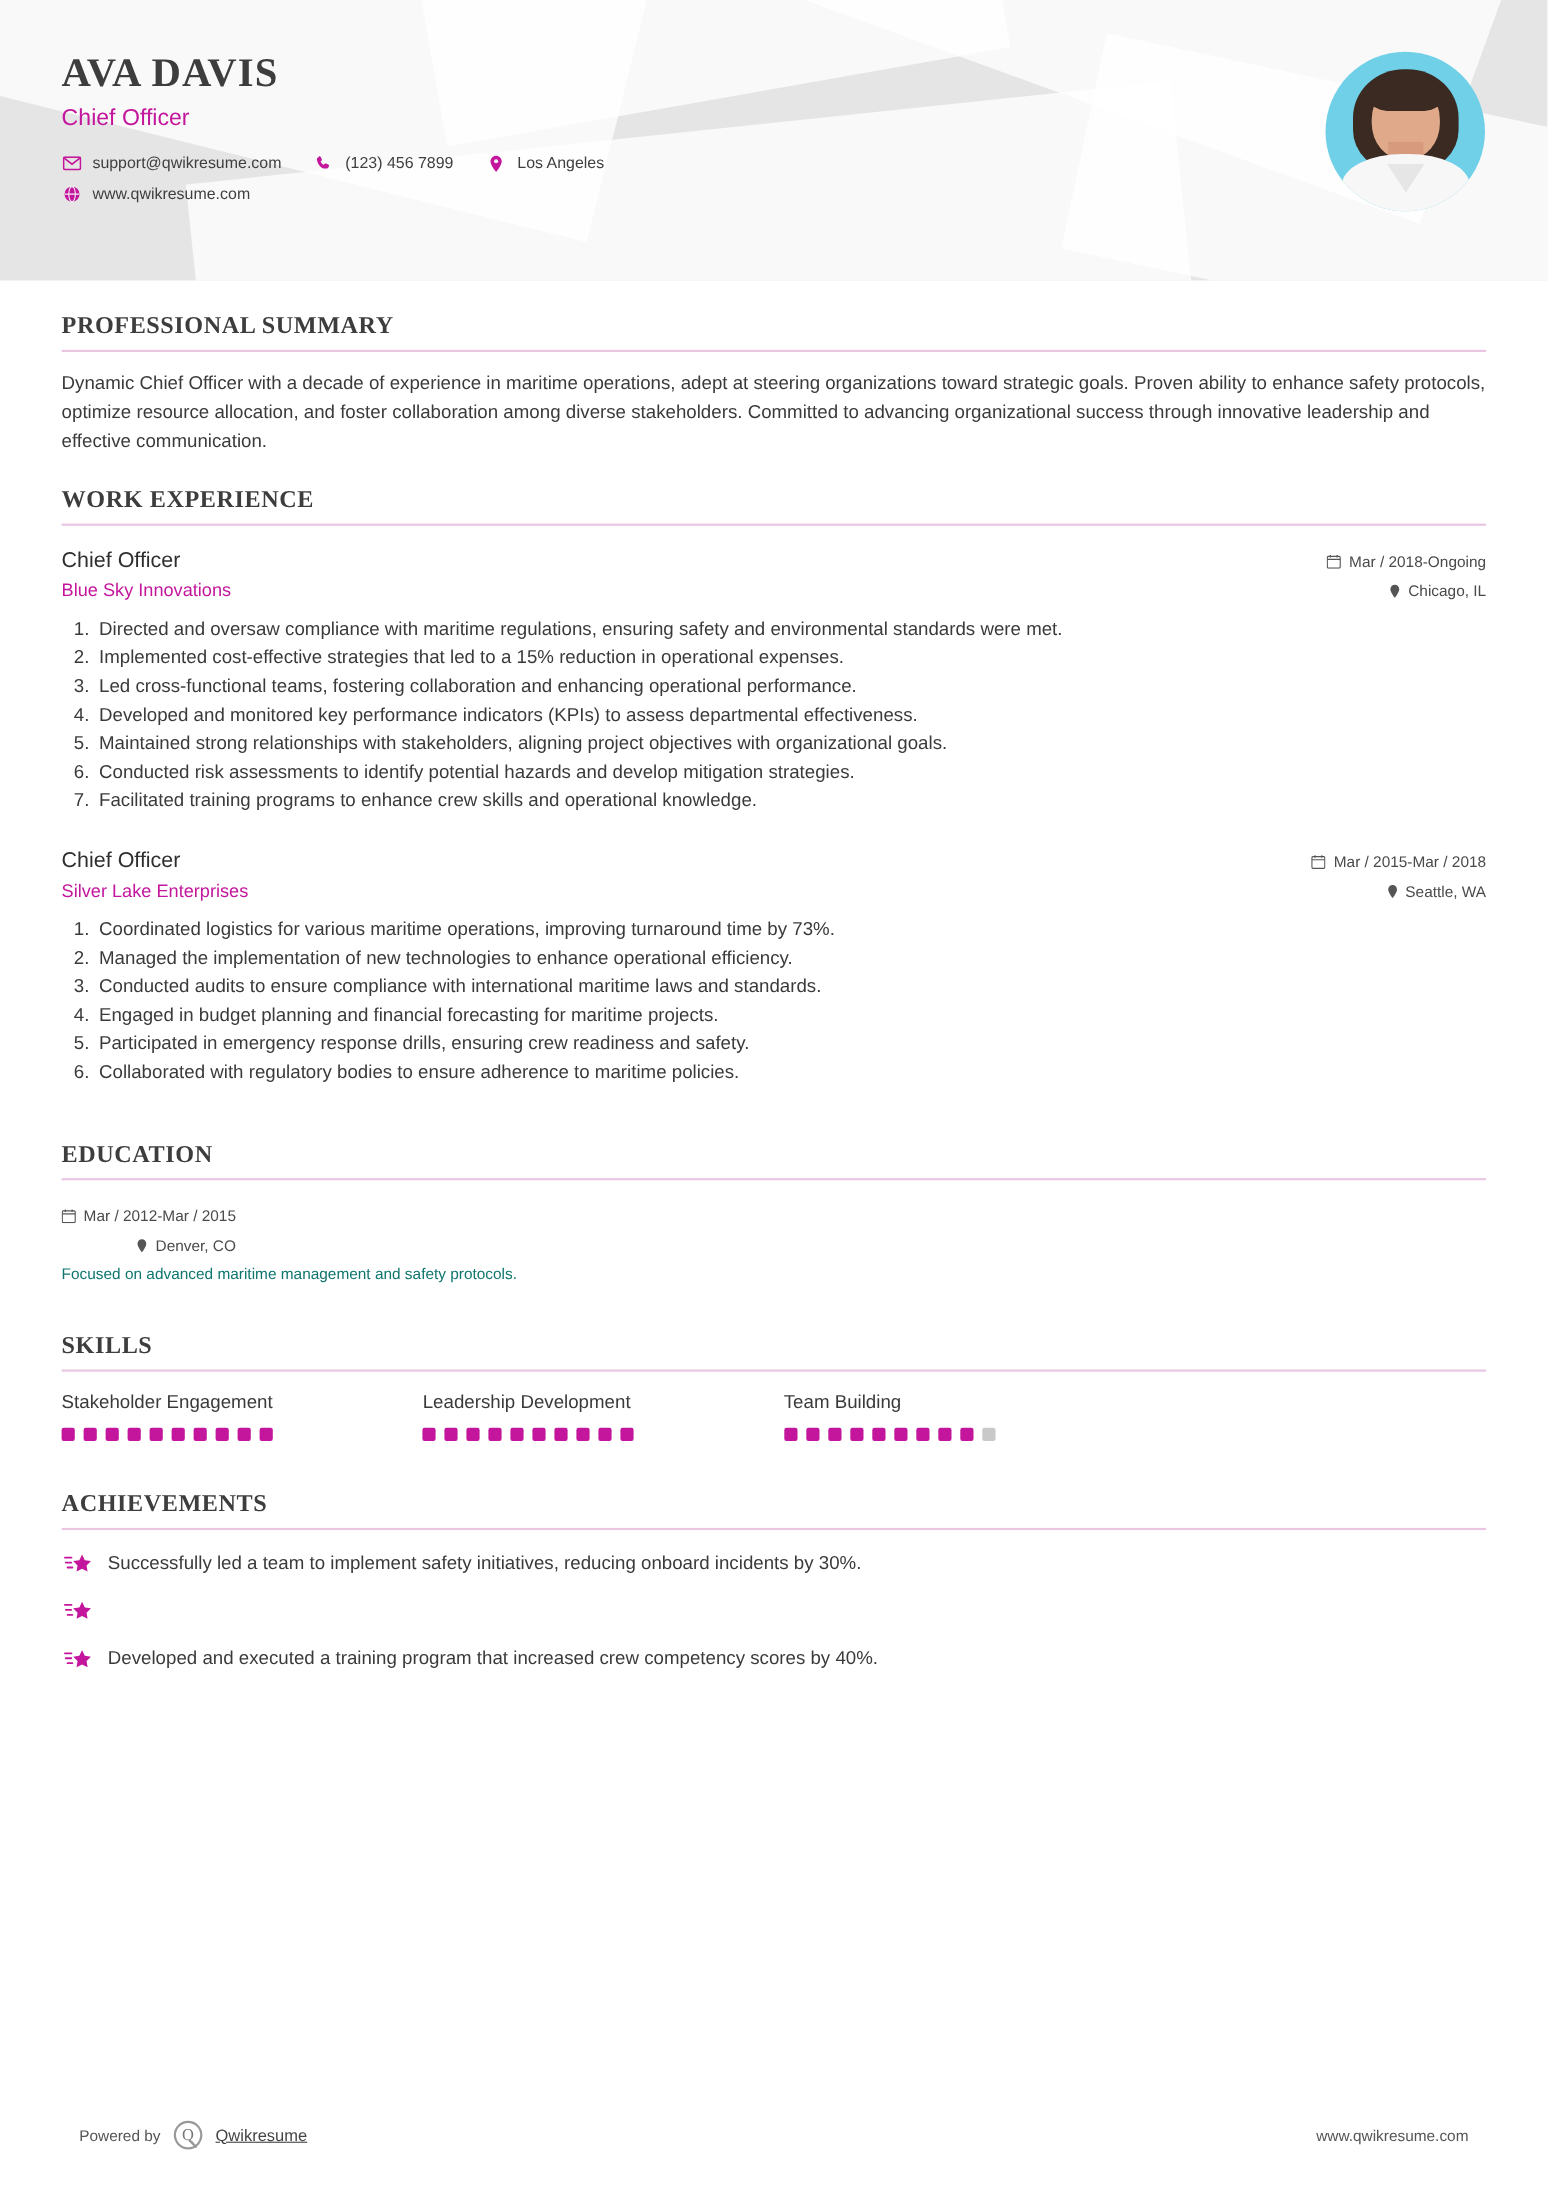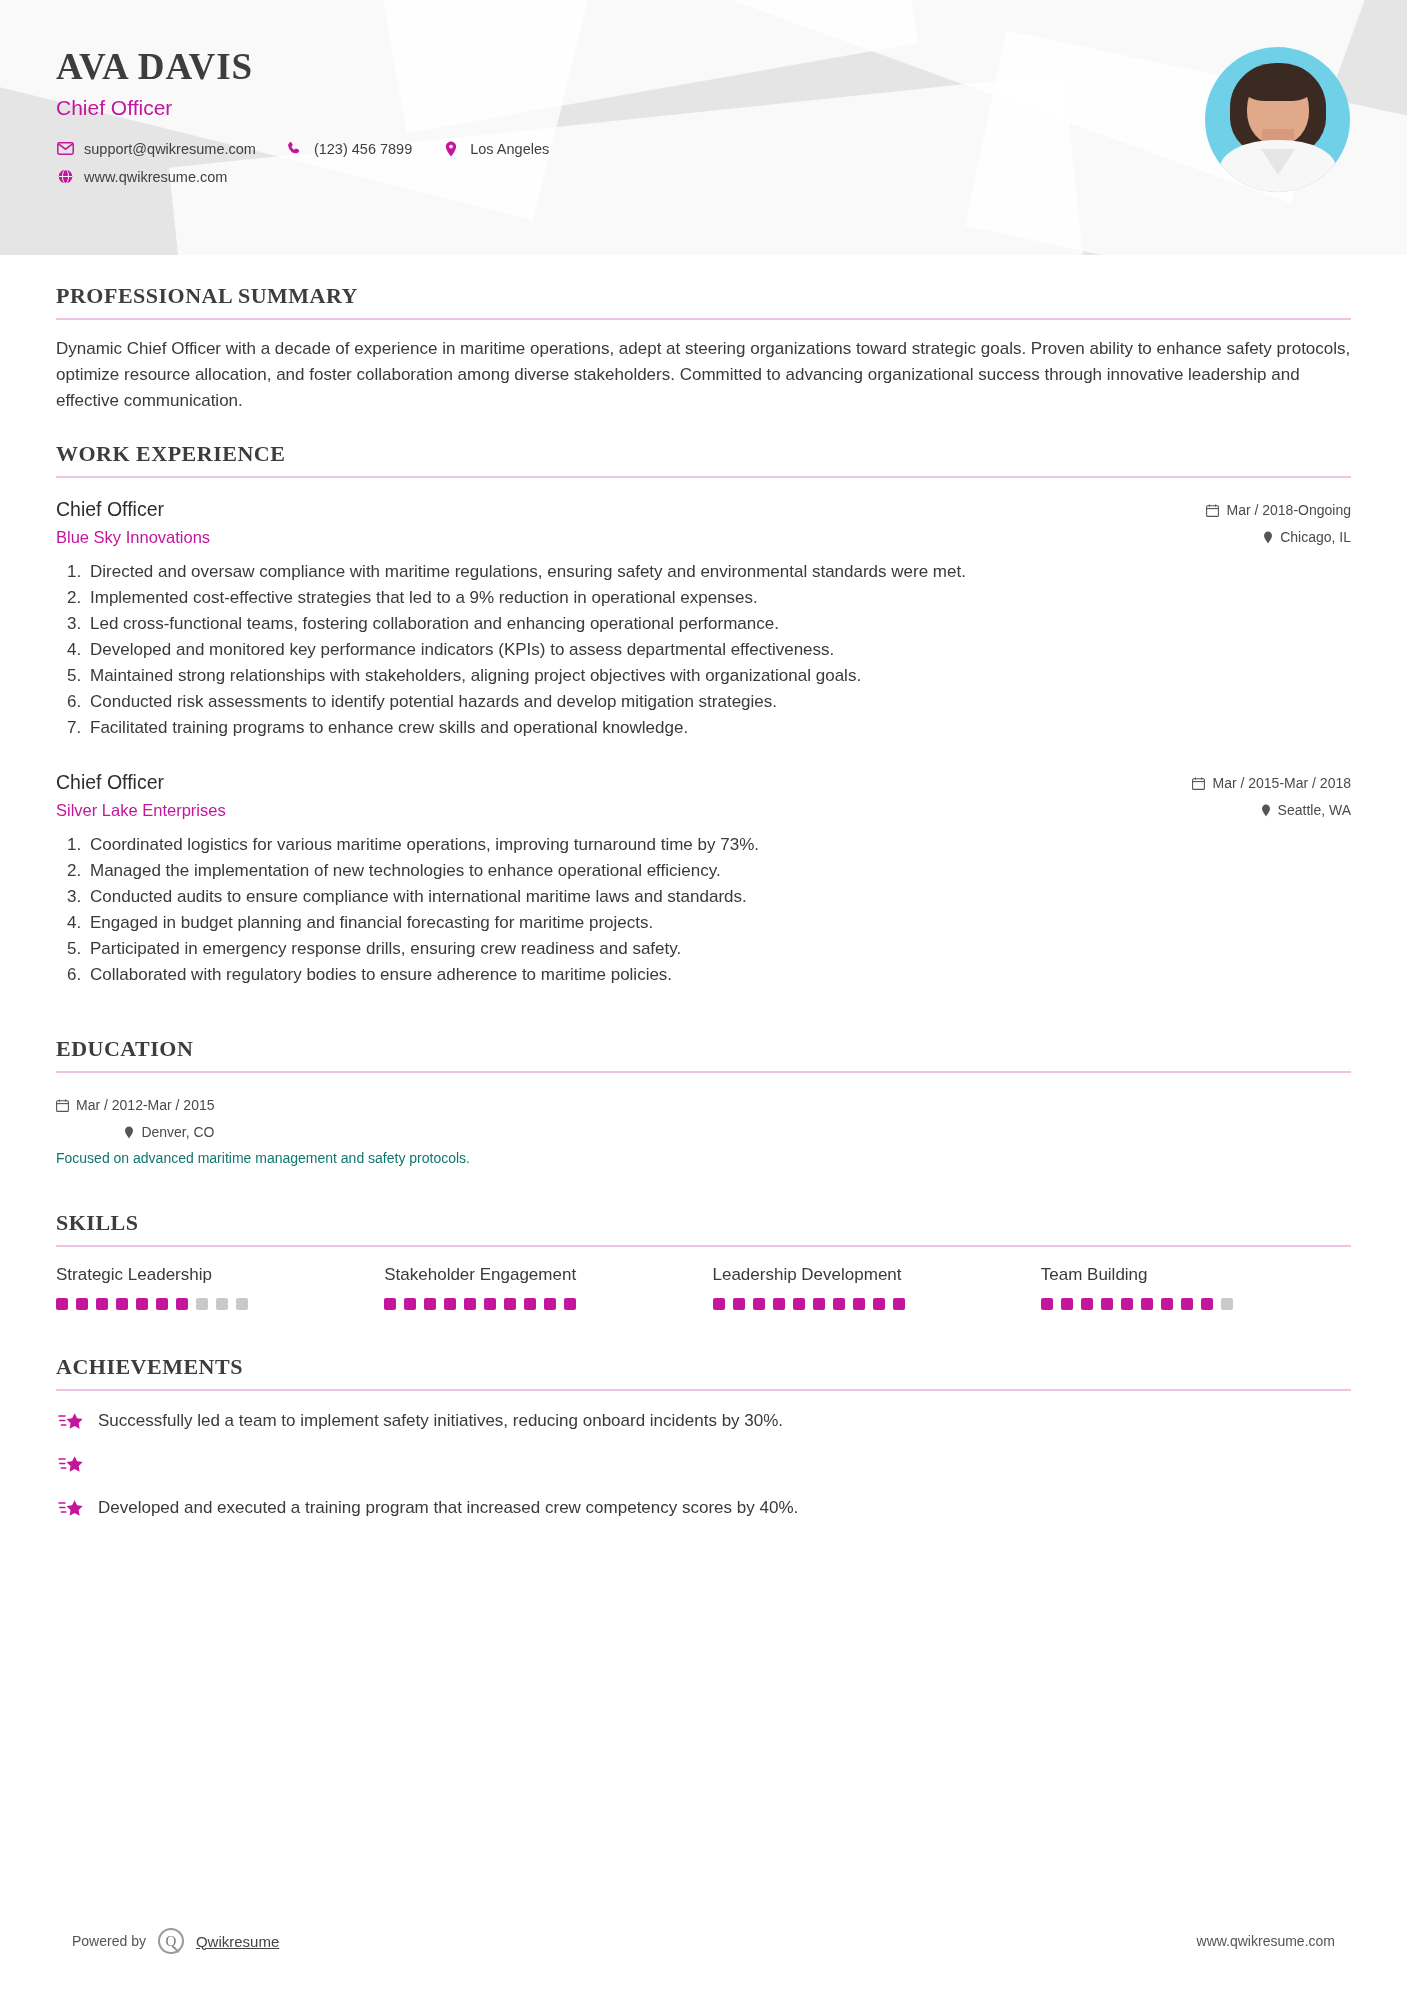--- a/index.html
+++ b/index.html
@@ -406,21 +406,21 @@
                 <svg width="10" height="13" viewBox="0 0 10 13">
                     <path d="M5 .6C2.8.6 1 2.4 1 4.6 1 7.5 5 12.4 5 12.4S9 7.5 9 4.6C9 2.4 7.2.6 5 .6z" fill="#555"></path>
                   </svg>
               </span>
               <span>Chicago, IL</span>
             </div>
           </div>
         </div>
         <ol class="bullets">
           <li>Directed and oversaw compliance with maritime regulations, ensuring safety and environmental standards were met.</li>
-          <li>Implemented cost-effective strategies that led to a 9% reduction in operational expenses.</li>
+          <li>Implemented cost-effective strategies that led to a 15% reduction in operational expenses.</li>
           <li>Led cross-functional teams, fostering collaboration and enhancing operational performance.</li>
           <li>Developed and monitored key performance indicators (KPIs) to assess departmental effectiveness.</li>
           <li>Maintained strong relationships with stakeholders, aligning project objectives with organizational goals.</li>
           <li>Conducted risk assessments to identify potential hazards and develop mitigation strategies.</li>
           <li>Facilitated training programs to enhance crew skills and operational knowledge.</li>
         </ol>
       </div>
 
       <div class="entry" style="margin-top:30px;">
         <div class="entry-head">
@@ -490,35 +490,20 @@
         <div class="edu-desc">Focused on advanced maritime management and safety protocols.</div>
       </div>
     </div>
 
     <div class="section" style="margin-top:44px;">
       <div class="section-title">SKILLS</div>
       <div class="rule"></div>
 
       <div class="skills-grid">
         <div>
-          <div class="skill-name">Strategic Leadership</div>
-          <div class="dots">
-              <span class="dot"></span>
-              <span class="dot"></span>
-              <span class="dot"></span>
-              <span class="dot"></span>
-              <span class="dot"></span>
-              <span class="dot"></span>
-              <span class="dot"></span>
-              <span class="dot off"></span>
-              <span class="dot off"></span>
-              <span class="dot off"></span>
-            </div>
-        </div>
-        <div>
           <div class="skill-name">Stakeholder Engagement</div>
           <div class="dots">
               <span class="dot"></span>
               <span class="dot"></span>
               <span class="dot"></span>
               <span class="dot"></span>
               <span class="dot"></span>
               <span class="dot"></span>
               <span class="dot"></span>
               <span class="dot"></span>

